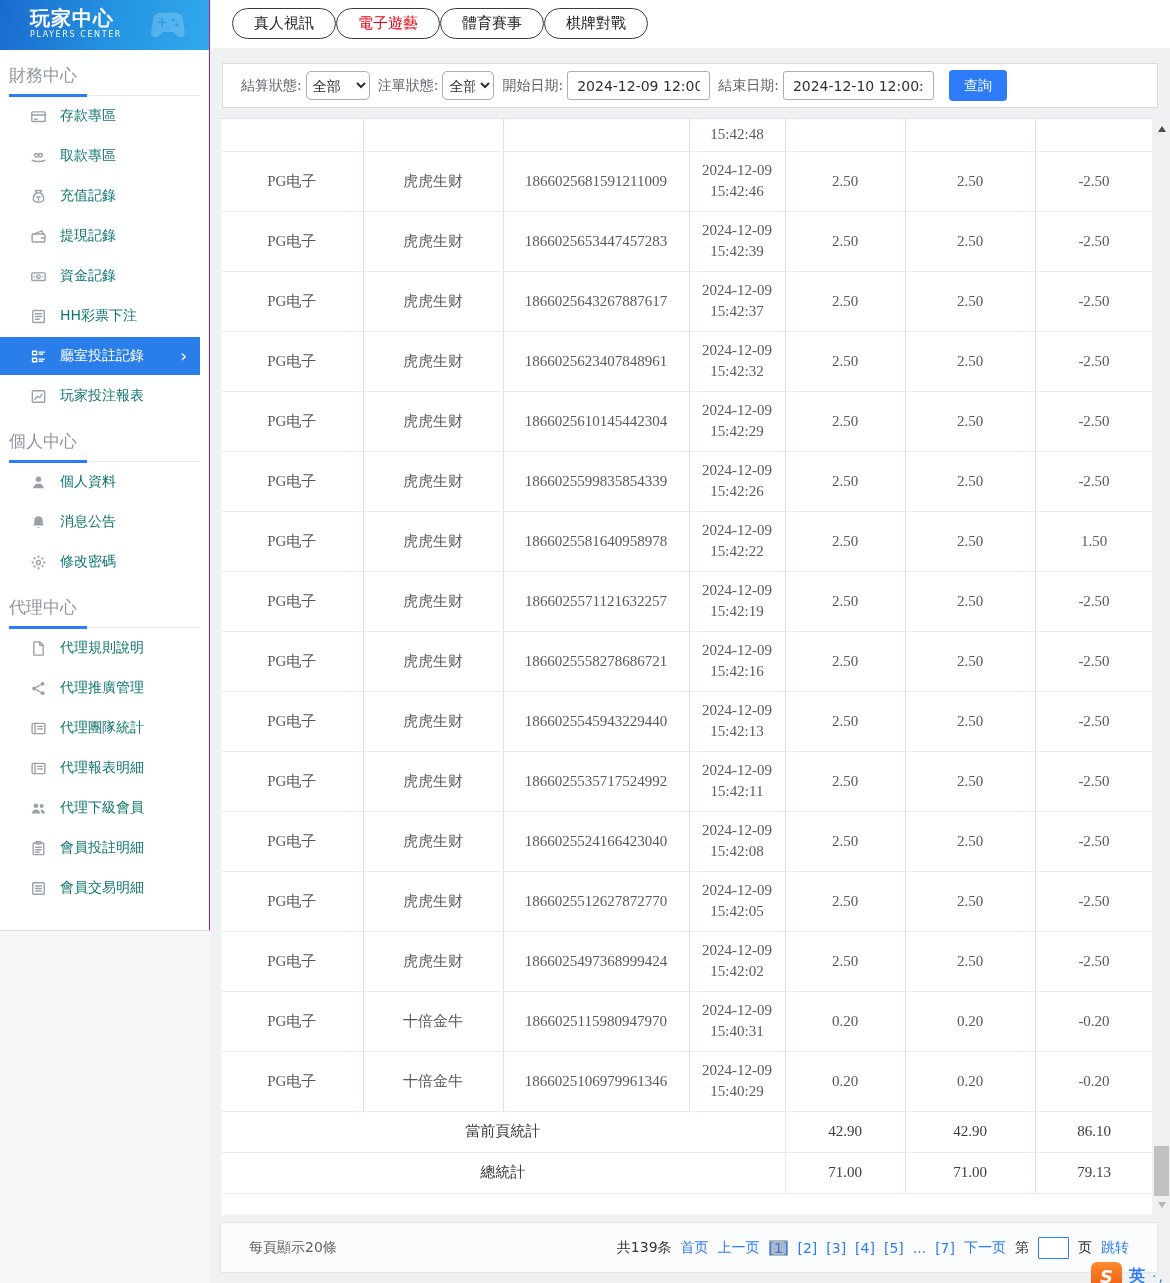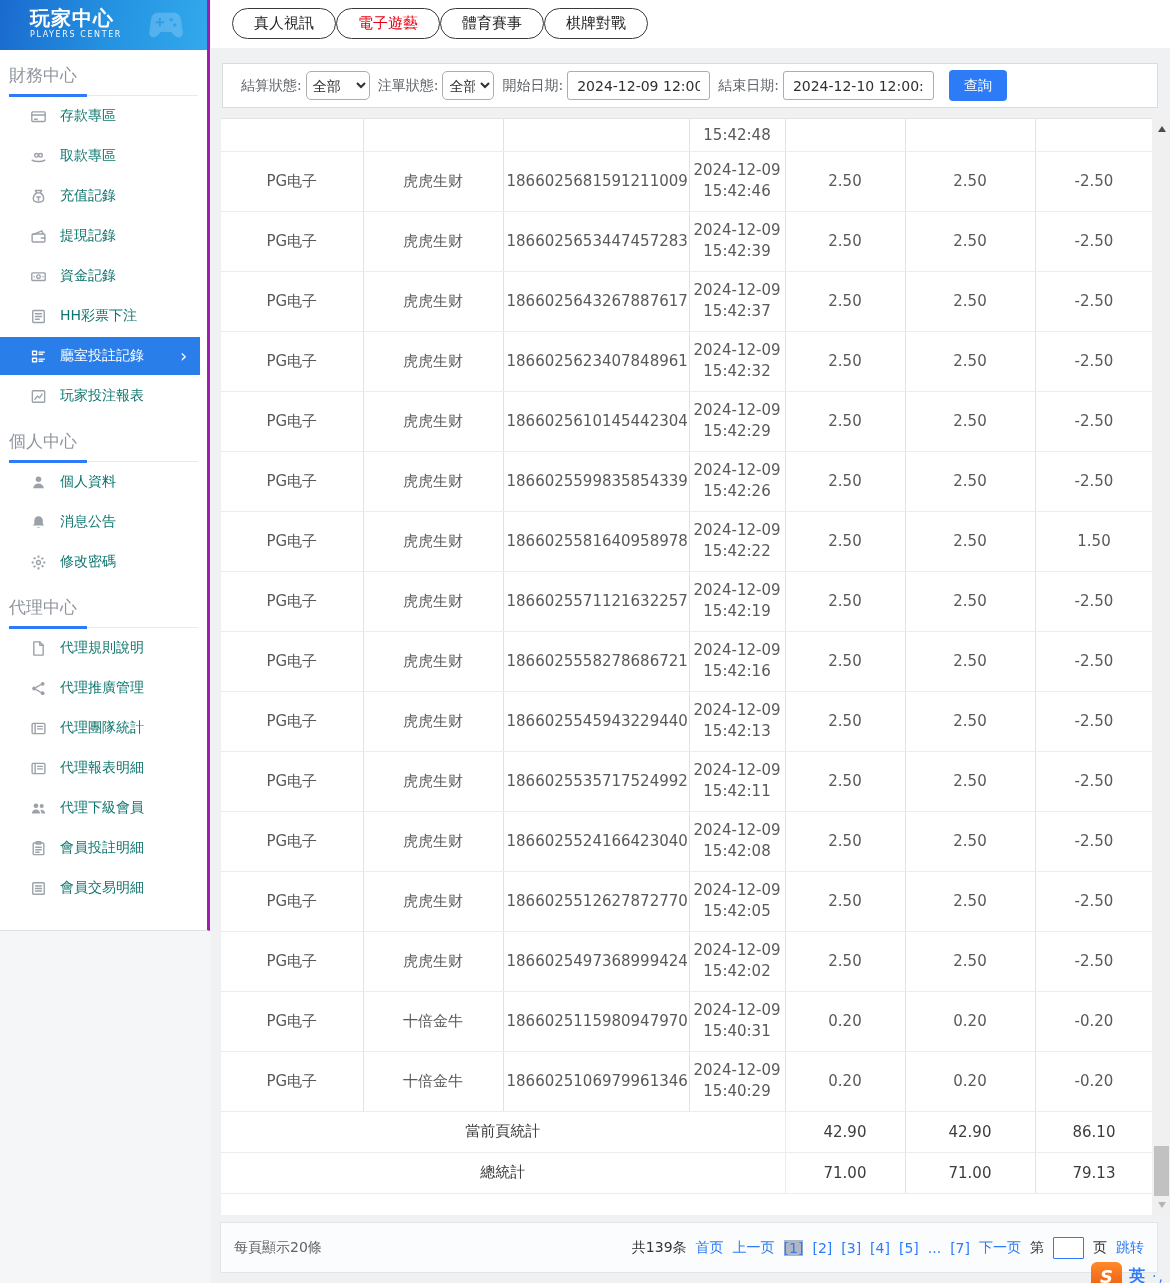--- a/index.html
+++ b/index.html
@@ -4,21 +4,21 @@
 <style>
   * { box-sizing: border-box; margin: 0; padding: 0; }
   html,body { width:1170px; height:1283px; }
   body {
     font-family: "DejaVu Sans", "Liberation Sans", sans-serif;
     background:#f5f6f8; position:relative; overflow:hidden;
     -webkit-font-smoothing: antialiased;
   }
   
   #sidebar { position:absolute; left:0; top:0; width:210px; height:931px;
-    background:#fff; border-right:3px solid #a21caf; border-bottom:1px solid #e0e0e0; z-index:3; }
+    background:#fff; border-right:1px solid #a21caf; border-bottom:1px solid #e0e0e0; z-index:3; }
   .brand { height:50px; background:linear-gradient(100deg,#1a6ace 0%,#2494e2 55%,#33a9ec 100%);
     position:relative; color:#fff; padding:6px 0 0 30px; overflow:hidden; }
   .brand-title { font-size:20px; font-weight:bold; letter-spacing:1px; line-height:24px; }
   .brand-sub { font-size:8px; letter-spacing:1.6px; opacity:.95; }
   .brand-art { position:absolute; right:10px; top:4px; opacity:.28; color:#bfe6ff; }
   .section-title { position:relative; margin:0 9px; padding:14px 0 8px 0;
     color:#8f959e; font-size:17px; border-bottom:1px solid #eaeaea; }
   .section-title::after { content:""; position:absolute; left:0; bottom:-2px; width:78px; height:3px; background:#2d7bf7; }
   .menu-item { height:40px; display:flex; align-items:center; padding-left:30px;
     color:#0f766e; font-size:14px; cursor:pointer; position:relative; }
@@ -45,40 +45,40 @@
   #order-select { width:52px; }
   .filter-bar input.date { height:29px; border:1px solid #adadad; border-radius:3px; padding:0 9px;
     font-size:14px; color:#2f2f2f; font-family:inherit; }
   #start-date { width:143px; }
   #end-date { width:151px; }
   .search-btn { margin-left:15px; height:31px; padding:0 15px; background:#2d7bf7; color:#fff;
     border:none; border-radius:4px; font-size:14px; font-family:inherit; cursor:pointer; }
   
   .table-wrap { position:absolute; left:9px; top:118px; width:932px; height:1097px;
     background:#fff; overflow:hidden; border-top:1px solid #e3e3e3; border-left:1px solid #eee; }
-  table { border-collapse:collapse; width:932px; table-layout:fixed; }
+  table { border-collapse:collapse; width:932px; table-layout:fixed;font-family:Liberation Serif, serif; }
   td { border-right:1px solid #f2dada; border-bottom:1px solid #ececec;
     text-align:center; vertical-align:middle; font-size:15px; color:#58595b; padding:0 3px;
     overflow:hidden; white-space:nowrap; }
   tr.partial td { height:32px; }
   tr.data-row td { height:60px; }
   tr.stats-row td { height:41px; color:#3c3c3c; border-right:1px solid #f2dada; }
   tr.stats-row td.stats-label { border-right:1px solid #ececec; }
   .dt { line-height:21px; }
   
   .vscroll { position:absolute; left:942px; top:118px; width:17px; height:1097px; background:#f0f0f0; }
   .vs-up, .vs-down { position:absolute; left:0; width:17px; height:17px; display:flex; align-items:center; justify-content:center; }
   .vs-up { top:2px; } .vs-down { bottom:2px; }
   .tri-up { width:0; height:0; border-left:4px solid transparent; border-right:4px solid transparent; border-bottom:6px solid #4d4d4d; }
   .tri-down { width:0; height:0; border-left:4px solid transparent; border-right:4px solid transparent; border-top:6px solid #b5b5b5; }
   .vs-thumb { position:absolute; left:1px; width:15px; top:1028px; height:50px; background:#c1c1c1; }
   
   .pagination { position:absolute; left:9px; top:1222px; width:938px; height:51px; background:#fbfcfd;
     border:1px solid #e2e5e9; display:flex; align-items:center; justify-content:space-between;
-    padding:0 13px; font-size:14px; color:#5f6368; }
+    padding:0 28px; font-size:14px; color:#5f6368; }
   .pg-right { display:flex; align-items:center; gap:9px; color:#333; }
   .pg-link { color:#2d7bf7; cursor:pointer; text-decoration:none; }
   .pg-page { color:#2d7bf7; cursor:pointer; }
   .pg-page.current { background:#aeb6c3; }
   .jump-input { width:31px; height:22px; border:1px solid #2d7bf7; border-radius:1px; background:#fff; }
   
   .ime { position:absolute; left:1091px; top:1262px; display:flex; align-items:center; gap:7px; z-index:5; }
   .ime-logo { width:31px; height:28px; border-radius:6px; background:linear-gradient(180deg,#ff8a2b,#ee5a10);
     color:#fff; font-weight:bold; font-style:italic; font-size:18px; display:flex; align-items:center; justify-content:center; }
   .ime-mode { color:#2d7bf7; font-weight:bold; font-size:16px; }

